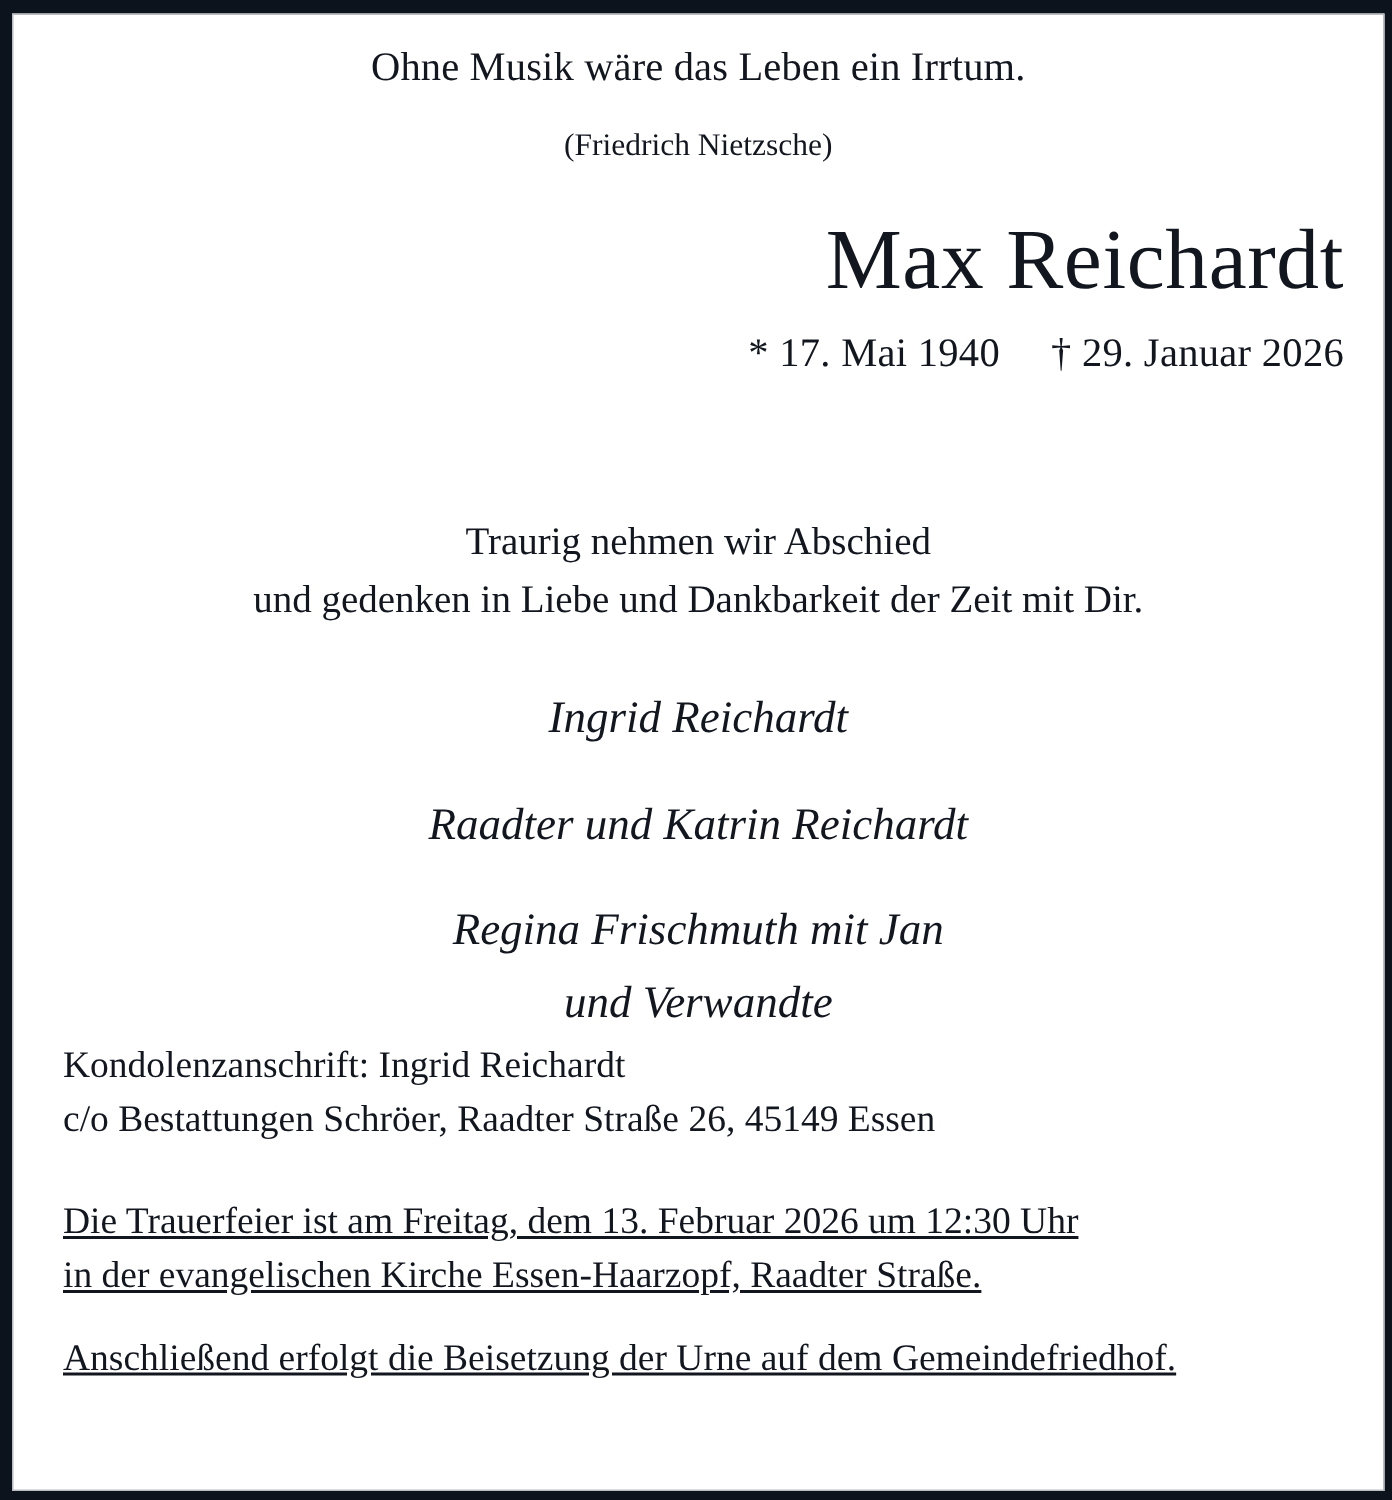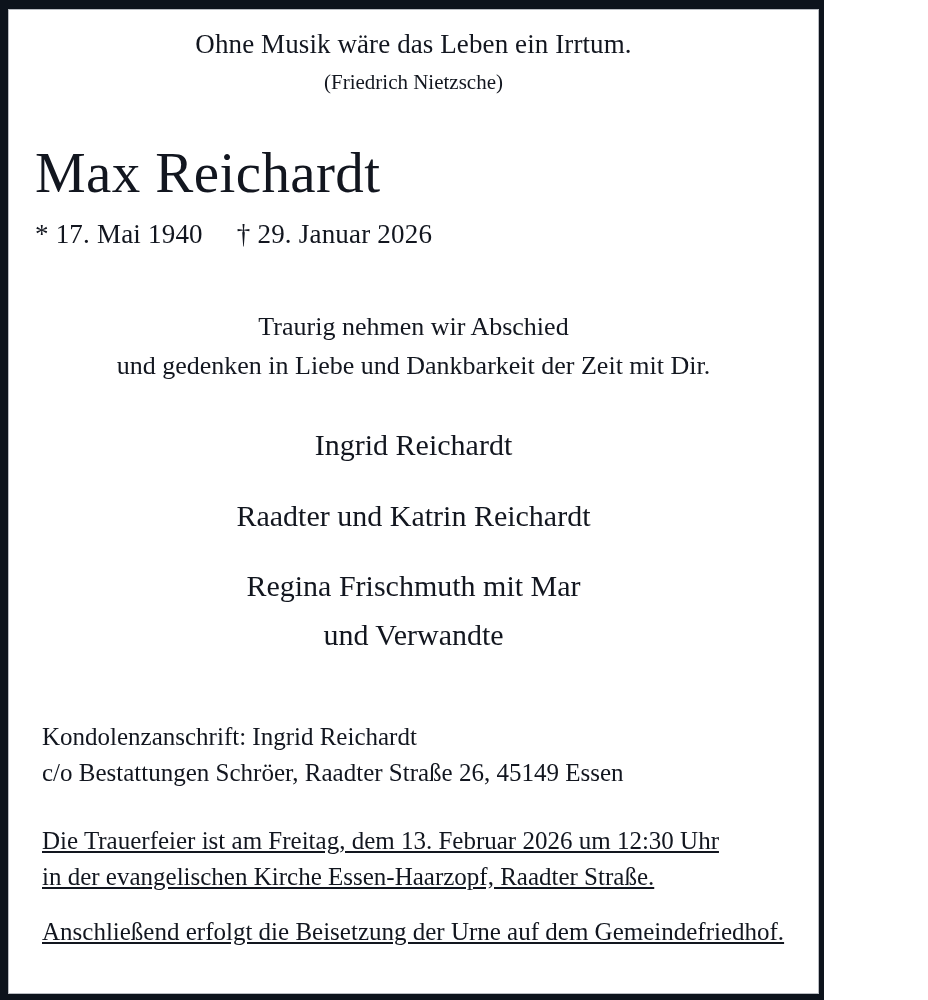--- a/index.html
+++ b/index.html
@@ -11,21 +11,21 @@
     width: 928px;
     height: 1000px;
     overflow: hidden;
     font-family: "Liberation Serif", "DejaVu Serif", serif;
     color: #12161f;
   }
 
   
   .obituary-frame {
     box-sizing: border-box;
-    width: 824px;
+    width: 928px;
     height: 1000px;
     background: #0d131c;
     border-top: 9px solid #0d131c;
     border-left: 8px solid #0d131c;
     border-right: 5px solid #0d131c;
     border-bottom: 6px solid #0d131c;
     padding: 0;
   }
   .obituary-inner {
     box-sizing: border-box;
@@ -44,27 +44,27 @@
   }
   .quote-line {
     font-size: 27px;
     line-height: 1.22;
     letter-spacing: 0.1px;
     white-space: nowrap;
   }
   .quote-attrib {
     font-size: 21px;
     line-height: 1.3;
-    margin-top: 8px;
+    margin-top: 22px;
   }
 
   
   .name-block {
-    text-align: left;
-    margin-top: 47px;
+    text-align: right;
+    margin-top: 34px;
   }
   .deceased-name {
     font-size: 57px;
     line-height: 1.05;
     font-weight: normal;
     letter-spacing: 0.4px;
     margin: 0;
   }
   .dates-line {
     font-size: 27px;
@@ -72,50 +72,50 @@
     letter-spacing: 0.2px;
   }
   .date-gap {
     display: inline-block;
     width: 34px;
   }
 
   
   .farewell-block {
     text-align: center;
-    margin-top: 57px;
+    margin-top: 90px;
   }
   .farewell-line {
     font-size: 26px;
     line-height: 1.5;
   }
 
   
   .family-block {
     text-align: center;
     margin-top: 36px;
   }
   .family-group {
     margin-bottom: 22px;
   }
   .family-group:last-child {
     margin-bottom: 0;
   }
   .family-line {
     font-size: 30px;
     line-height: 1.62;
+    font-style: italic;
   }
 
   
   .info-block {
     text-align: left;
     padding-left: 7px;
   }
   .condolence-block {
-    margin-top: 60px;
   }
   .ceremony-block {
     margin-top: 33px;
     text-decoration: underline;
   }
   .info-line {
     font-size: 25px;
     line-height: 1.42;
   }
   .info-line.spaced-top {
@@ -146,21 +146,21 @@
     </div>
 
     <div class="family-block">
       <div class="family-group">
         <div class="family-line">Ingrid Reichardt</div>
       </div>
       <div class="family-group">
         <div class="family-line">Raadter und Katrin Reichardt</div>
       </div>
       <div class="family-group">
-        <div class="family-line">Regina Frischmuth mit Mar</div>
+        <div class="family-line">Regina Frischmuth mit Jan</div>
         <div class="family-line">und Verwandte</div>
       </div>
     </div>
 
     <div class="info-block condolence-block">
       <div class="info-line">Kondolenzanschrift: Ingrid Reichardt</div>
       <div class="info-line">c/o Bestattungen Schröer, Raadter Straße 26, 45149 Essen</div>
     </div>
 
     <div class="info-block ceremony-block">

